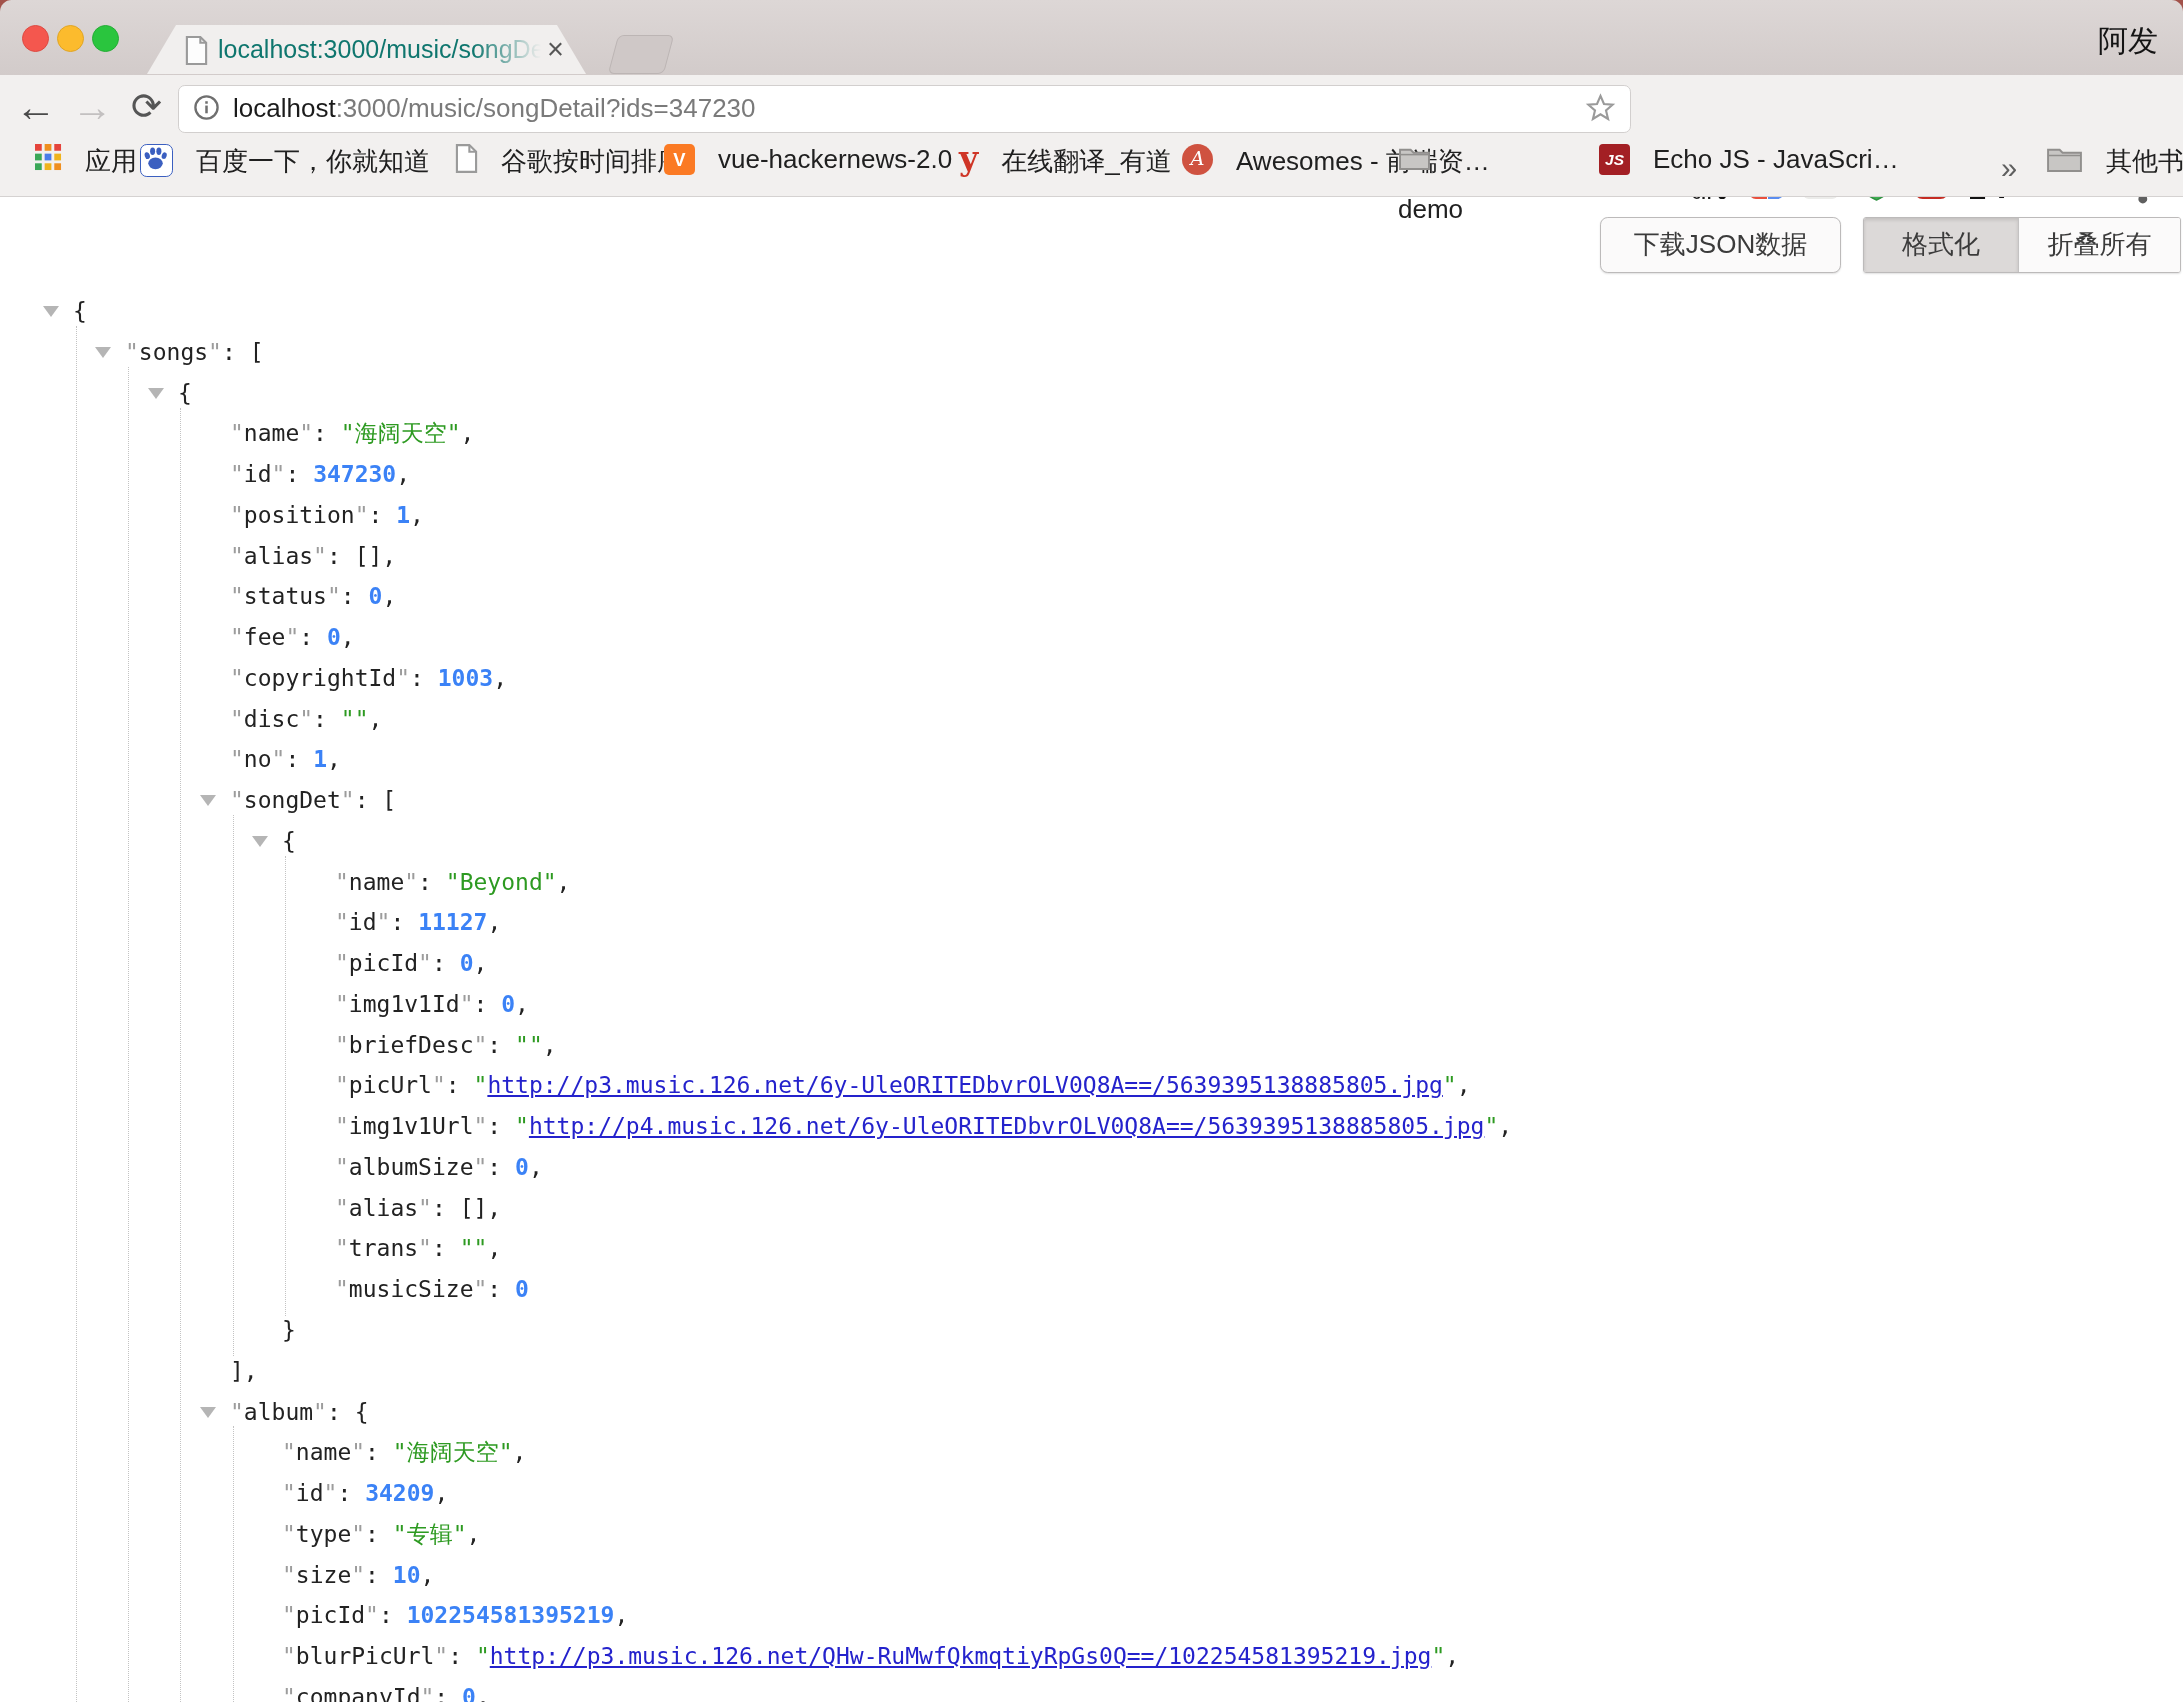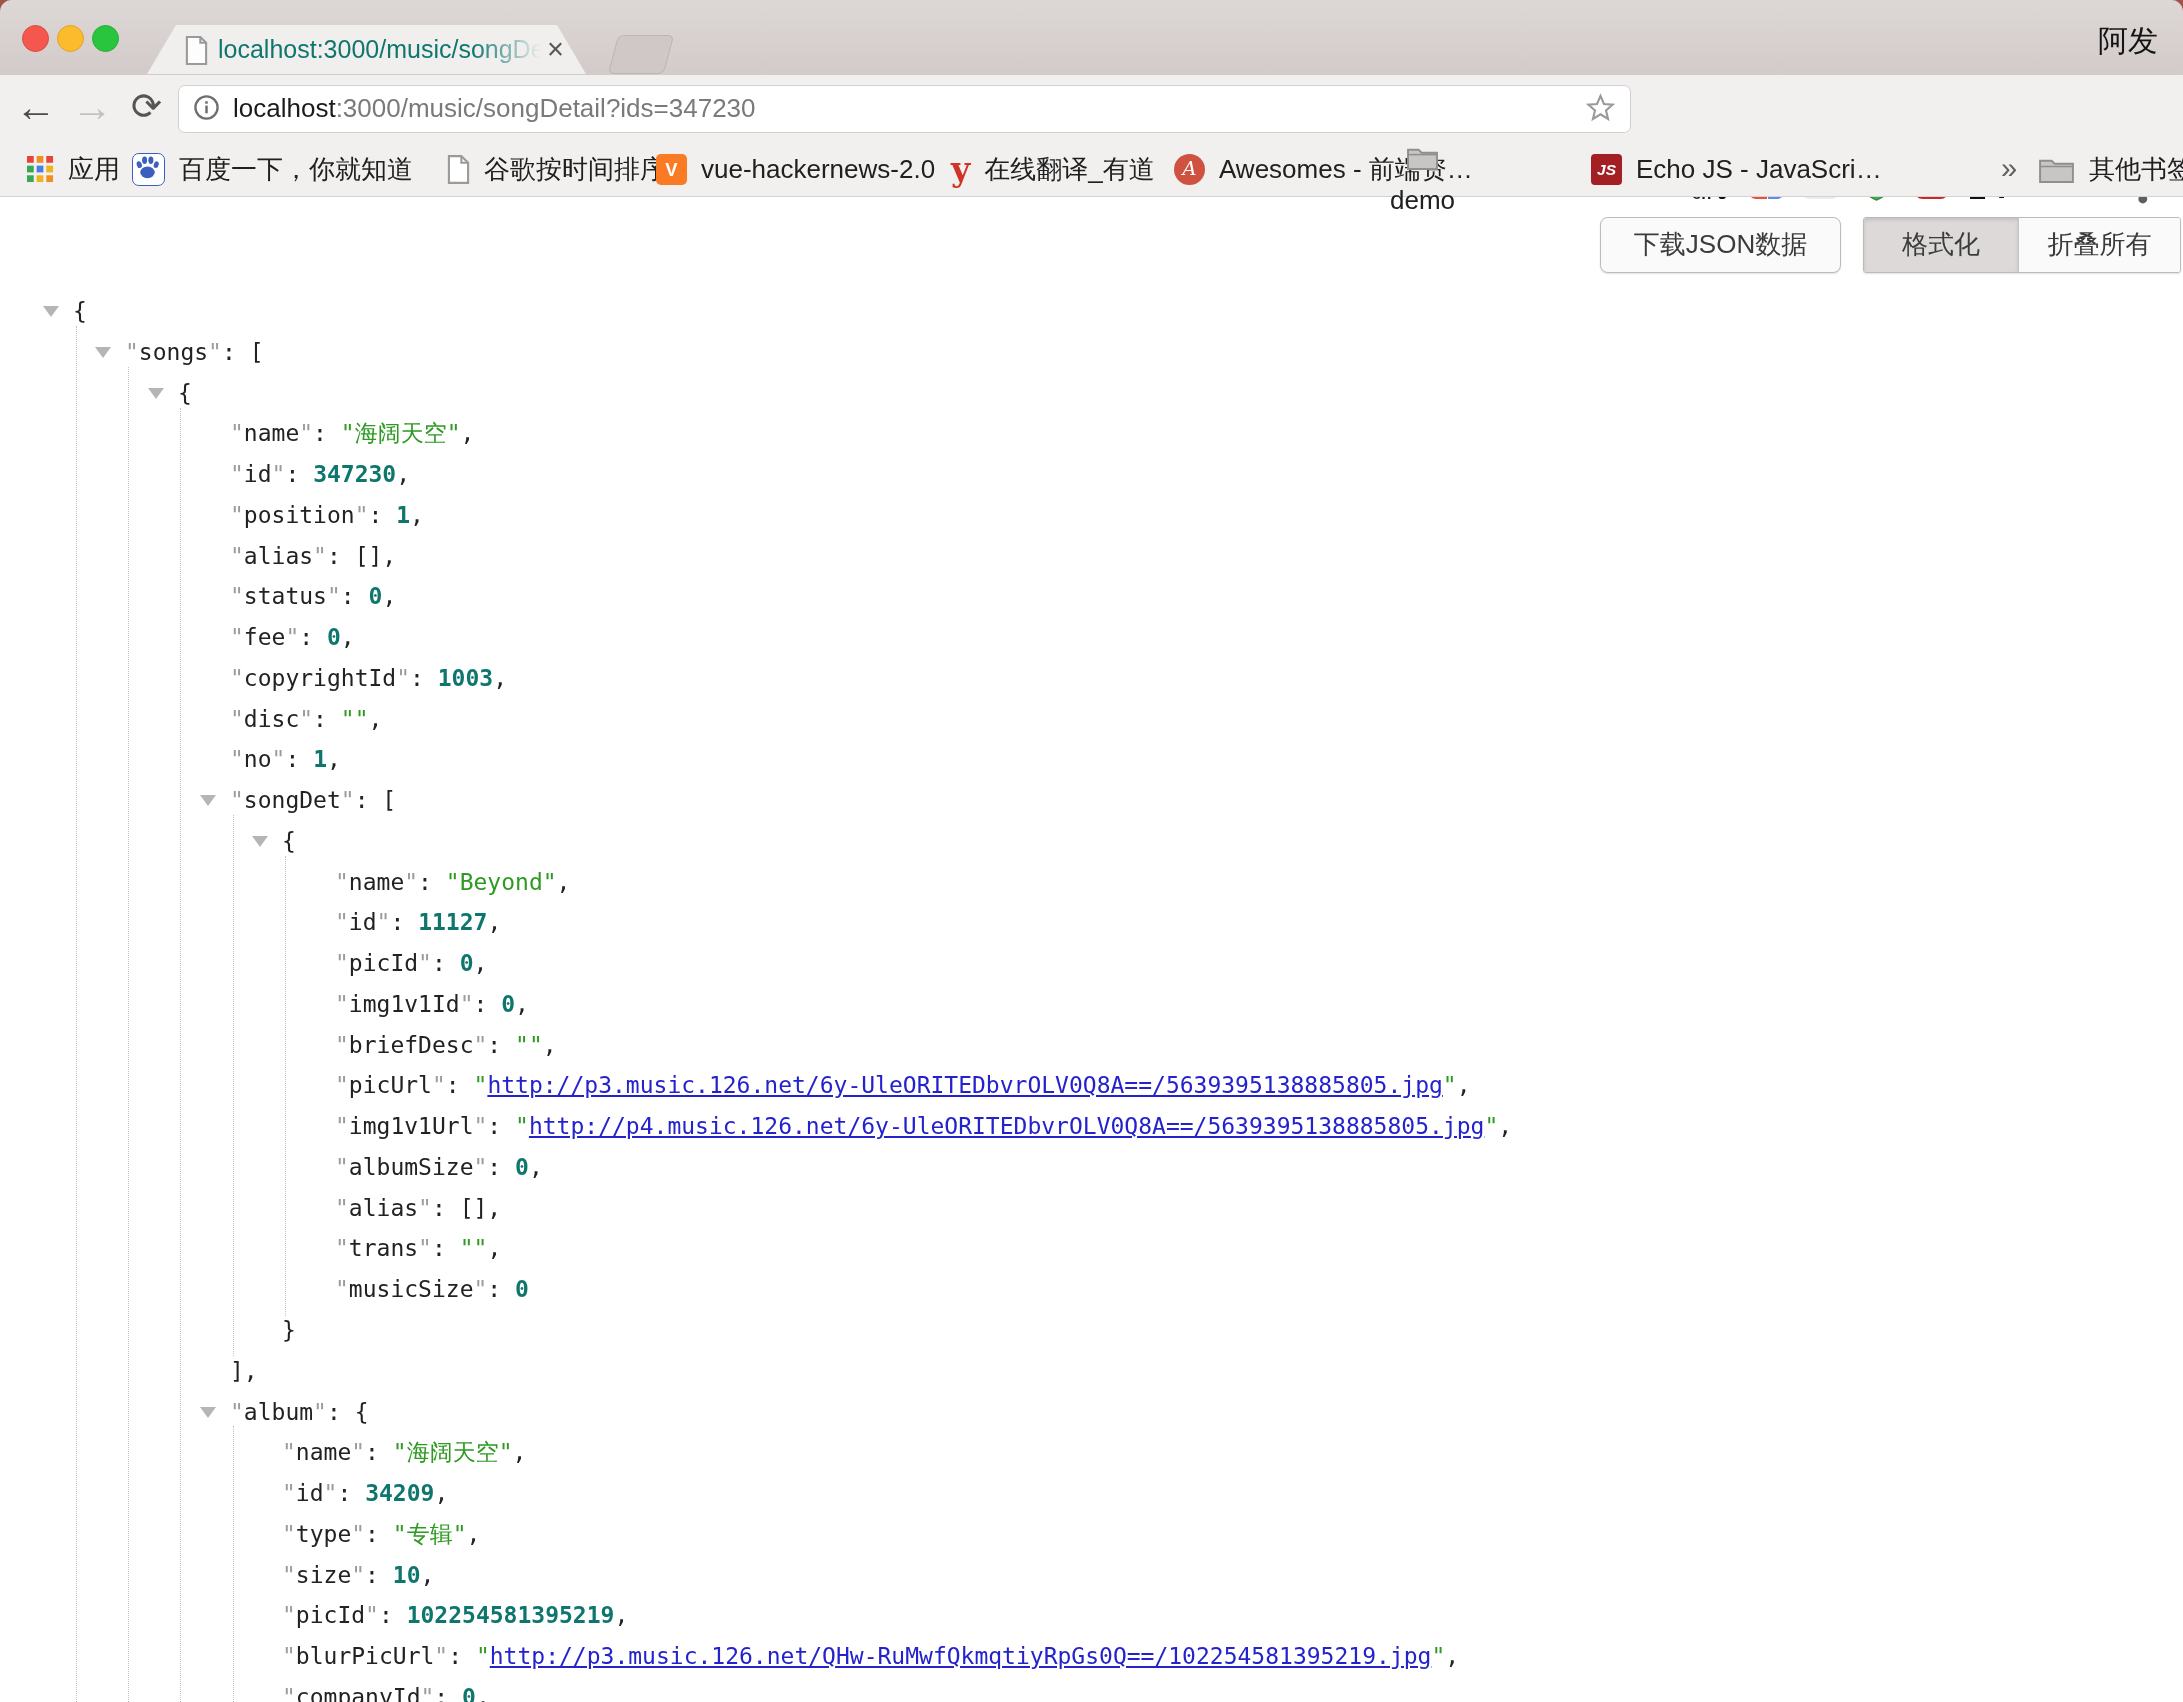--- a/index.html
+++ b/index.html
@@ -29,42 +29,42 @@
       border:1.9px solid #d2cfce;border-radius:6.8px;box-sizing:border-box;}
   .url-text{position:absolute;left:54px;top:0;height:44px;line-height:44px;font-size:26px;white-space:nowrap;}
   .url-host{color:#1b1b1b;} .url-rest{color:#7a7a7a;}
   .info-ic{position:absolute;left:13.6px;top:8.7px;}
   .star-ic{position:absolute;right:13.6px;top:6.8px;}
   .ext{position:absolute;top:89px;width:37px;height:37px;}
   .profile-name{position:absolute;right:25px;top:21.3px;font-size:30px;color:#141414;}
   
   .bmbar{position:absolute;top:144px;left:0;width:2183px;height:53px;background:#f2f0ef;
       border-bottom:1.9px solid #d5d2d1;box-sizing:border-box;}
-  .bm{position:absolute;top:0;height:51px;display:flex;align-items:center;gap:14px;}
+  .bm{position:absolute;top:0;height:51px;display:flex;align-items:flex-start;gap:23px;margin-left:8px;}
   .bm-label{font-size:26px;color:#202020;white-space:nowrap;}
   .chev{position:absolute;top:0;height:51px;line-height:49px;font-size:29px;color:#5f5f5f;}
   
   .btn{position:absolute;top:217px;height:56px;background:#fbfafa;border:1.9px solid #bcbaba;
       border-radius:7.8px;box-sizing:border-box;font-size:26px;color:#3b3b3b;text-align:center;
       line-height:52px;box-shadow:0 1px 1.9px rgba(0,0,0,.12);}
   .btn-download{left:1600px;width:241px;}
   .btn-group{position:absolute;top:217px;left:1863px;width:318px;height:56px;border:1.9px solid #bcbaba;
       border-radius:3px;box-sizing:border-box;display:flex;overflow:hidden;box-shadow:0 1px 1.9px rgba(0,0,0,.12);}
   .seg{height:100%;font-size:26px;color:#3b3b3b;text-align:center;line-height:52px;}
   .seg-format{width:155px;background:#dcd9d8;box-shadow:inset 0 1.9px 3.9px rgba(0,0,0,.12);}
   .seg-collapse{width:163px;background:#fbfafa;border-left:1.9px solid #c4c2c2;box-sizing:border-box;}
   
   #json-tree{position:absolute;top:0;left:0;width:2183px;height:1702px;
       font-family:"DejaVu Sans Mono",monospace;font-size:23px;}
   .jline{position:absolute;height:41px;line-height:41px;white-space:pre;color:#222;}
   .tri{position:absolute;left:-30px;top:14.6px;width:0;height:0;
       border-left:8.7px solid transparent;border-right:8.7px solid transparent;border-top:11.6px solid #b5b5b5;}
   .guide{position:absolute;width:0;border-left:1.9px dotted #c3c3c3;}
   .q{color:#9c9c9c;} .kk{color:#222;} .pp{color:#222;}
-  .str{color:#2d9a21;} .num{color:#0f766e;font-weight:bold;}
+  .str{color:#2d9a21;} .num{color:#3b82f6;font-weight:bold;}
   .lnk{color:#2422cc;text-decoration:underline;}
   svg{display:block;}
 </style>
 </head>
 <body>
 
 <div class="red-backdrop"></div>
 <div class="chrome-top">
   <div class="tlight tl-close"></div>
   <div class="tlight tl-min"></div>

